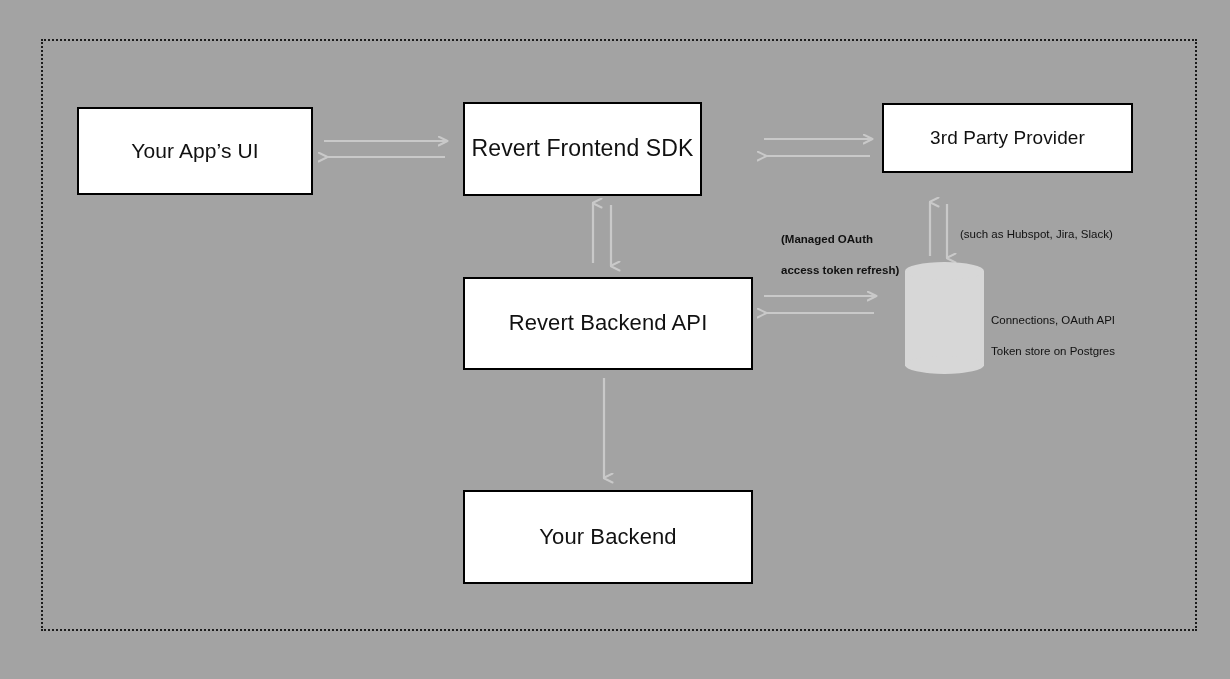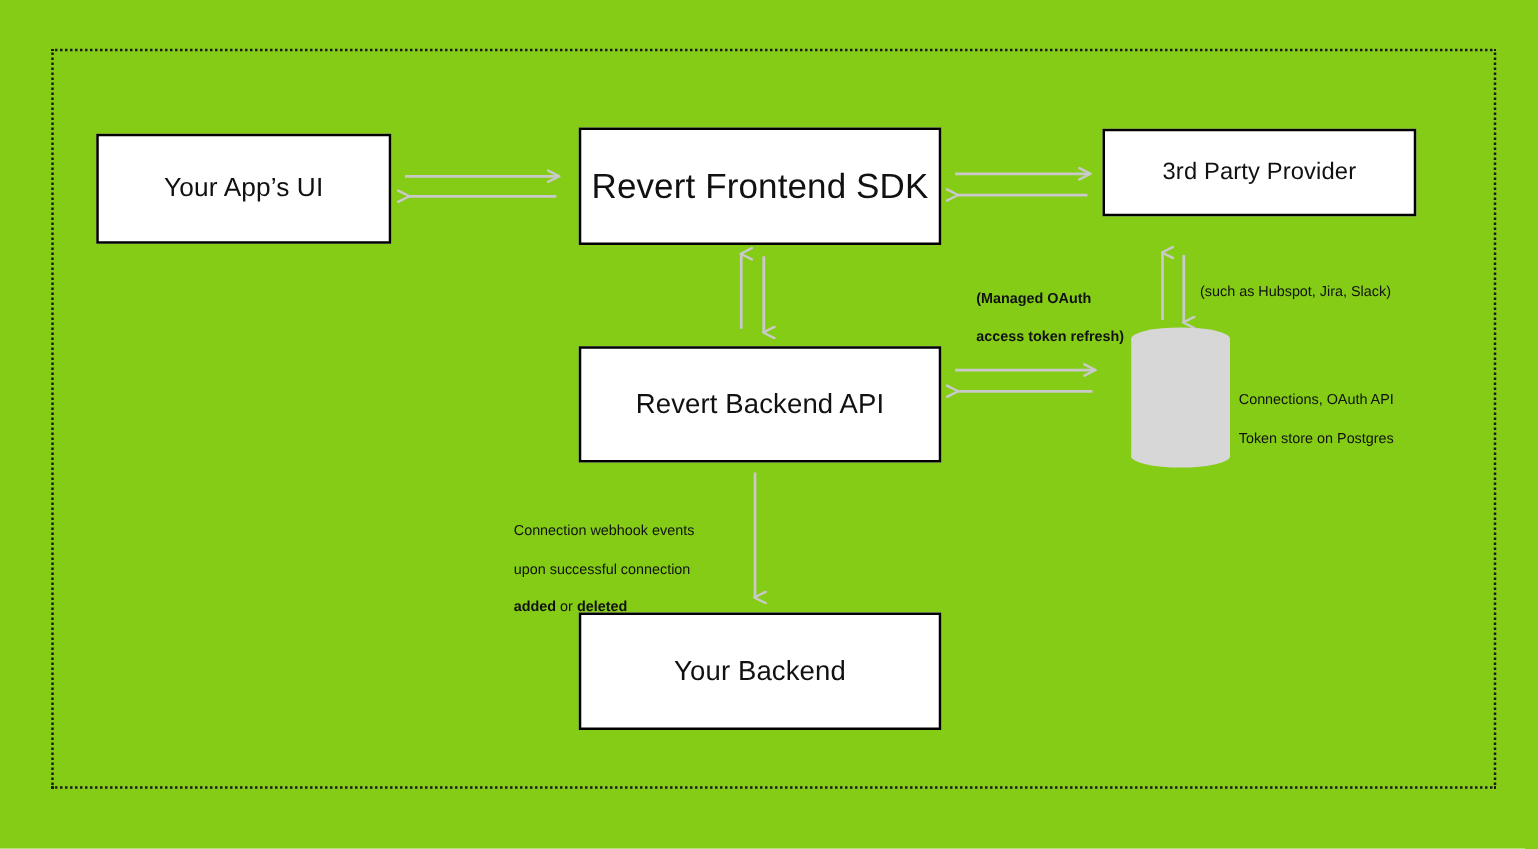--- a/index.html
+++ b/index.html
@@ -9,21 +9,21 @@
     background: #ffffff;
   }
   body {
     font-family: "Liberation Sans", sans-serif;
     -webkit-font-smoothing: antialiased;
   }
   #canvas {
     position: relative;
     width: 1230px;
     height: 679px;
-    background: #84cc16;
+    background: #a3a3a3;
     overflow: hidden;
   }
   
   #frame {
     position: absolute;
     left: 41px;
     top: 39px;
     width: 1156px;
     height: 592px;
     border: 2px dotted #1c1c1c;
@@ -41,21 +41,21 @@
     color: #111111;
     font-weight: 400;
     letter-spacing: 0.1px;
   }
   .node-label {
     display: block;
     text-align: center;
     line-height: 1.2;
   }
   #node-app-ui        { left: 77px;  top: 107px; width: 236px; height: 88px;  font-size: 21px; }
-  #node-frontend-sdk  { left: 463px; top: 102px; width: 290px; height: 94px;  font-size: 28px; }
+  #node-frontend-sdk  { left: 463px; top: 102px; width: 239px; height: 94px;  font-size: 23px; }
   #node-third-party   { left: 882px; top: 103px; width: 251px; height: 70px;  font-size: 19px; }
   #node-backend-api   { left: 463px; top: 277px; width: 290px; height: 93px;  font-size: 22px; }
   #node-your-backend  { left: 463px; top: 490px; width: 290px; height: 94px;  font-size: 22px; }
 
   
   #db-cylinder {
     position: absolute;
     left: 905px;
     top: 262px;
     width: 79px;
@@ -194,19 +194,14 @@
 
   <div class="annotation" id="ann-token-store">
     <div>Connections, OAuth API</div>
     <div>Token store on Postgres</div>
   </div>
 
   <div class="annotation" id="ann-providers">
     <div>(such as Hubspot, Jira, Slack)</div>
   </div>
 
-  <div class="annotation" id="ann-webhook">
-    <div>Connection webhook events</div>
-    <div>upon successful connection</div>
-    <div><span class="bold">added</span><span> or </span><span class="bold">deleted</span></div>
-  </div>
 
 </div>
 
 </body></html>

